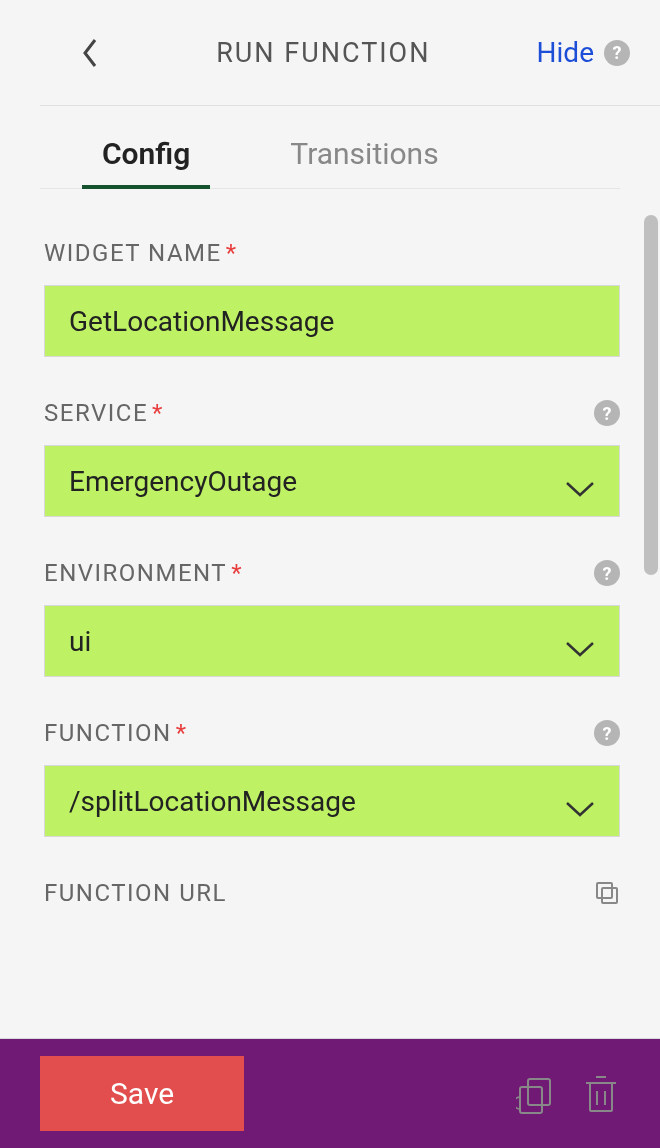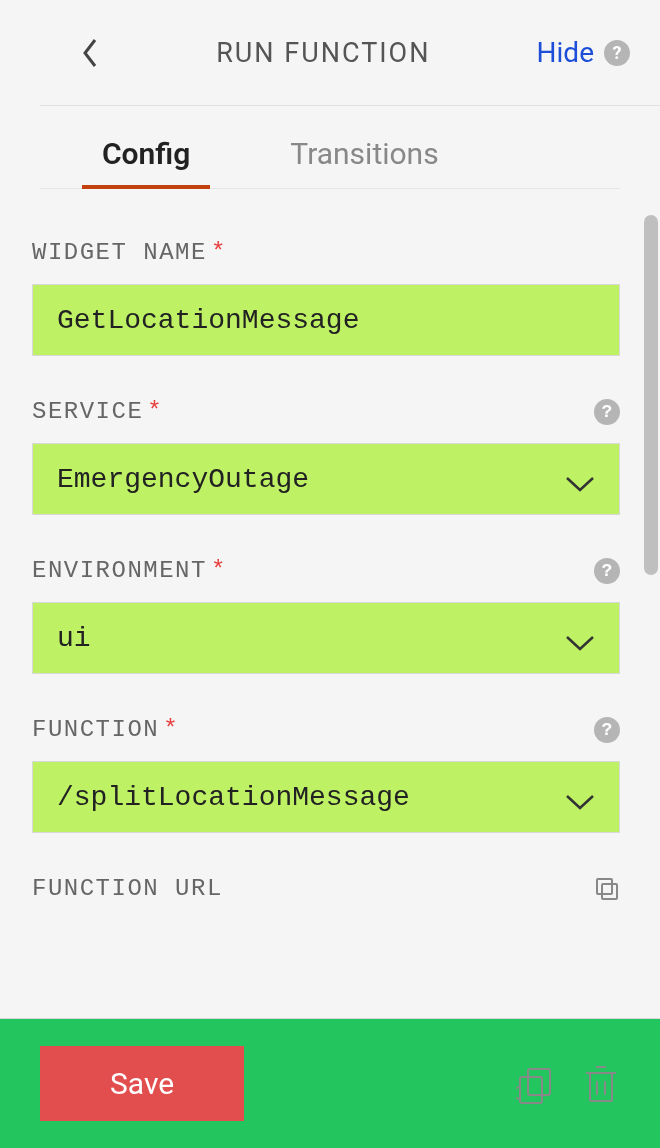--- a/index.html
+++ b/index.html
@@ -69,26 +69,25 @@
     .tab {
       font-size: 30px;
       color: #888;
       padding: 0 20px 14px 20px;
       cursor: pointer;
       font-weight: 400;
     }
     .tab.active {
       color: #222;
       font-weight: 600;
-      border-bottom: 4px solid #c2410c;
+      border-bottom: 4px solid #14532d;
       margin-bottom: -1px;
     }
     .form-area {
-      padding: 50px 40px 0 32px;
-      font-family: Liberation Mono, monospace;
+      padding: 50px 40px 0 44px;
     }
     .field-label-row {
       display: flex;
       justify-content: space-between;
       align-items: center;
       margin-bottom: 18px;
     }
     .field-label {
       font-size: 24px;
       color: #666;
@@ -128,23 +127,23 @@
       width: 26px;
       height: 26px;
       cursor: pointer;
     }
     .copy-icon-small svg { width: 100%; height: 100%; stroke: #888; stroke-width: 2; fill: none; }
     .footer {
       position: absolute;
       bottom: 0;
       left: 0;
       right: 0;
-      height: 130px;
+      height: 110px;
       border-top: 1px solid #d8d8d8;
-      background: #22c55e;
+      background: #701a75;
       display: flex;
       align-items: center;
       justify-content: space-between;
       padding: 0 40px;
     }
     .save-btn {
       background: #e24e4e;
       color: #fff;
       border: none;
       font-size: 30px;

